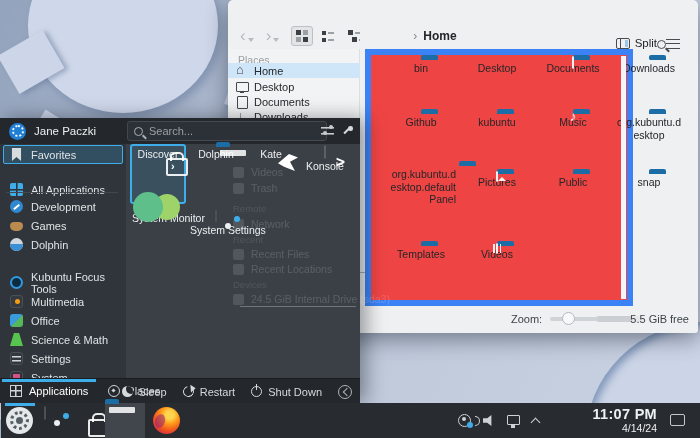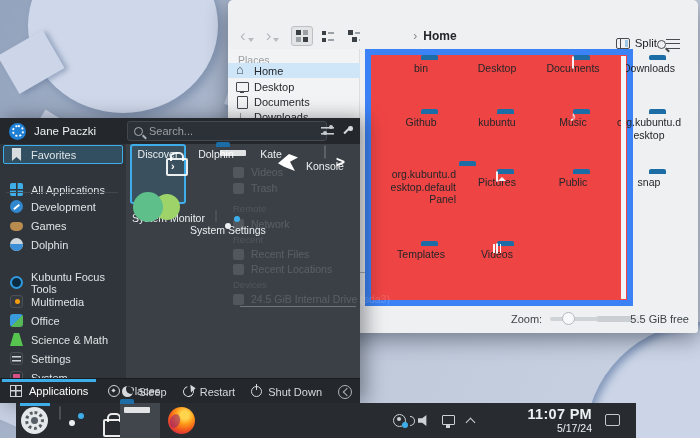--- a/index.html
+++ b/index.html
@@ -208,21 +208,21 @@
   .fi-moon { width:11px; height:11px; border-radius:50%; background:#d5d9dc; position:relative; overflow:hidden; }
   .fi-moon::before { content:""; position:absolute; left:4px; top:-2px; width:10px; height:10px; border-radius:50%; background:#24282c; }
   .fi-restart { width:11px; height:11px; border:1.6px solid #d5d9dc; border-radius:50%; border-top-color:transparent; position:relative; transform:rotate(30deg); }
   .fi-restart::before { content:""; position:absolute; right:-2px; top:-3px; border-left:4px solid transparent; border-right:4px solid transparent; border-bottom:5px solid #d5d9dc; transform:rotate(55deg); }
   .fi-power { width:11px; height:11px; border:1.6px solid #d5d9dc; border-radius:50%; position:relative; }
   .fi-power::before { content:""; position:absolute; left:3.4px; top:-3px; width:1.8px; height:6px; background:#d5d9dc; }
   .fi-back { width:14px; height:14px; border:1.4px solid #aeb4b9; border-radius:50%; position:relative; }
   .fi-back::before { content:""; position:absolute; left:5px; top:3.5px; width:5px; height:5px; border-left:1.6px solid #aeb4b9; border-bottom:1.6px solid #aeb4b9; transform:rotate(45deg); }
 
   
-  .taskbar { position:absolute; left:16px; bottom:0; width:620px; height:35px; background:#282c31; z-index:5; }
+  .taskbar { position:absolute; left:1px; bottom:0; width:700px; height:35px; background:#282c31; z-index:5; }
   .tb-ic { position:absolute; top:4px; width:27px; height:27px; }
   .tk-launch { left:5px; background:#e4e8ea; border-radius:50%; }
   .tk-launch::before { content:""; position:absolute; inset:4px; border:3px dotted #565d64; border-radius:50%; }
   .tk-launch::after { content:""; position:absolute; inset:10px; background:#565d64; border-radius:50%; }
   .tk-active-line { position:absolute; left:4px; top:0; width:30px; height:2.5px; background:#3daee9; }
   .tk-sysset { left:43px; }
   .tk-discover { left:79px; }
   .tk-task { position:absolute; left:104px; top:0; width:40px; height:35px; background:#41464c; }
   .tk-task .ic-dolphin { margin:7px auto 0; width:30px; height:22px; }
   .tk-ff { left:152px; border-radius:50%;
@@ -555,16 +555,16 @@
     <span style="display:flex;">
         <span class="tr-vol"></span>
         <span class="tr-vol2"></span>
       </span>
     <span class="tr-mon"></span>
     <span class="tr-caret"></span>
   </span>
 
   <span class="clock">
     <div class="t">11:07 PM</div>
-    <div class="d">5/17/24</div>
+    <div class="d">4/14/24</div>
   </span>
   <span class="showdesk"></span>
 </div>
 
 </body></html>

